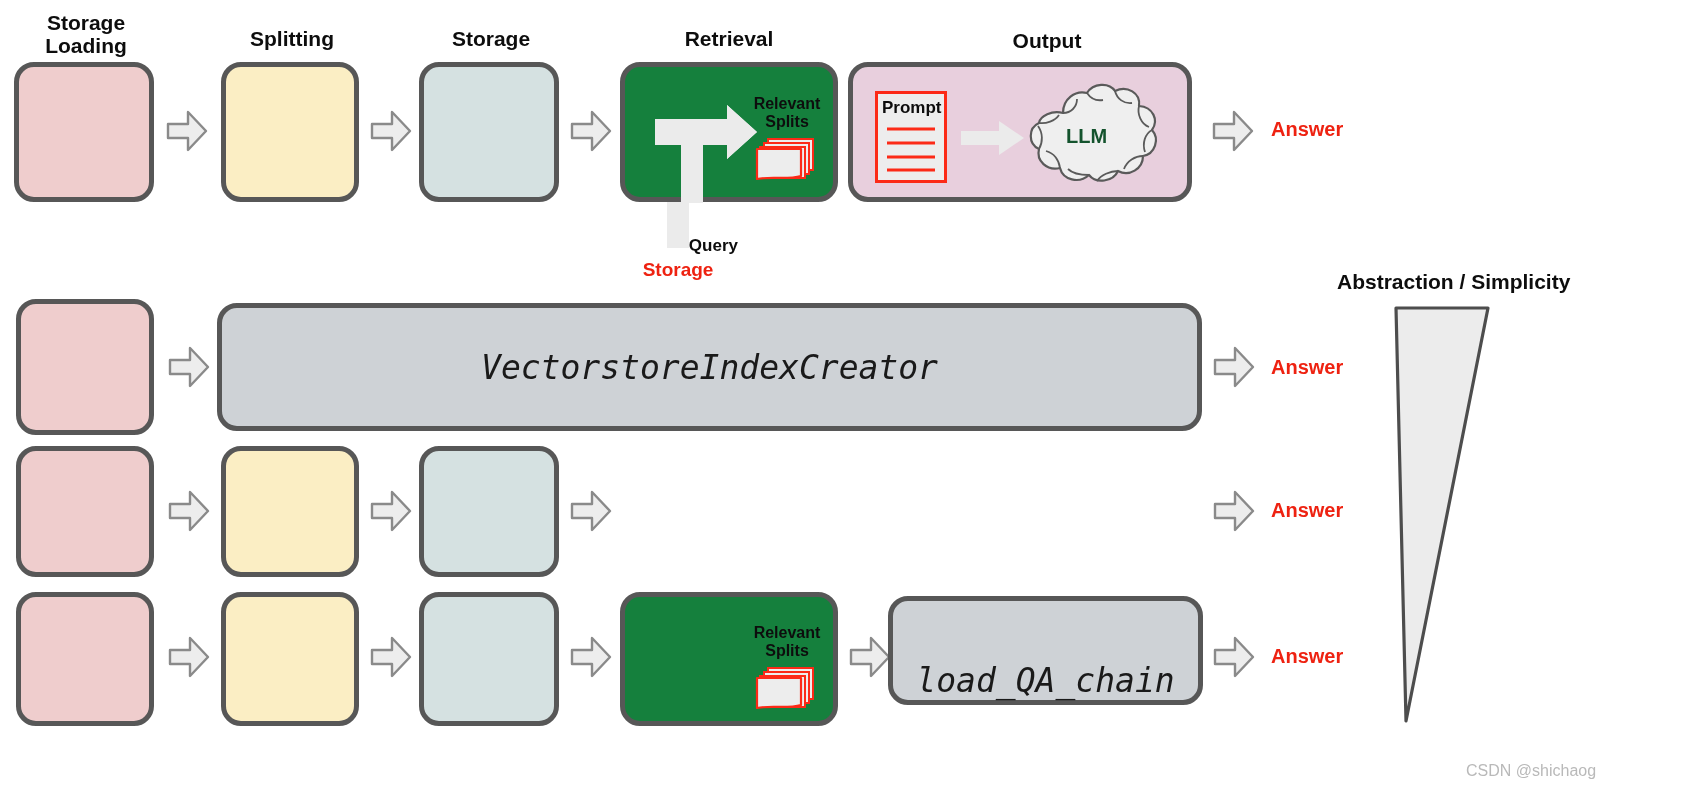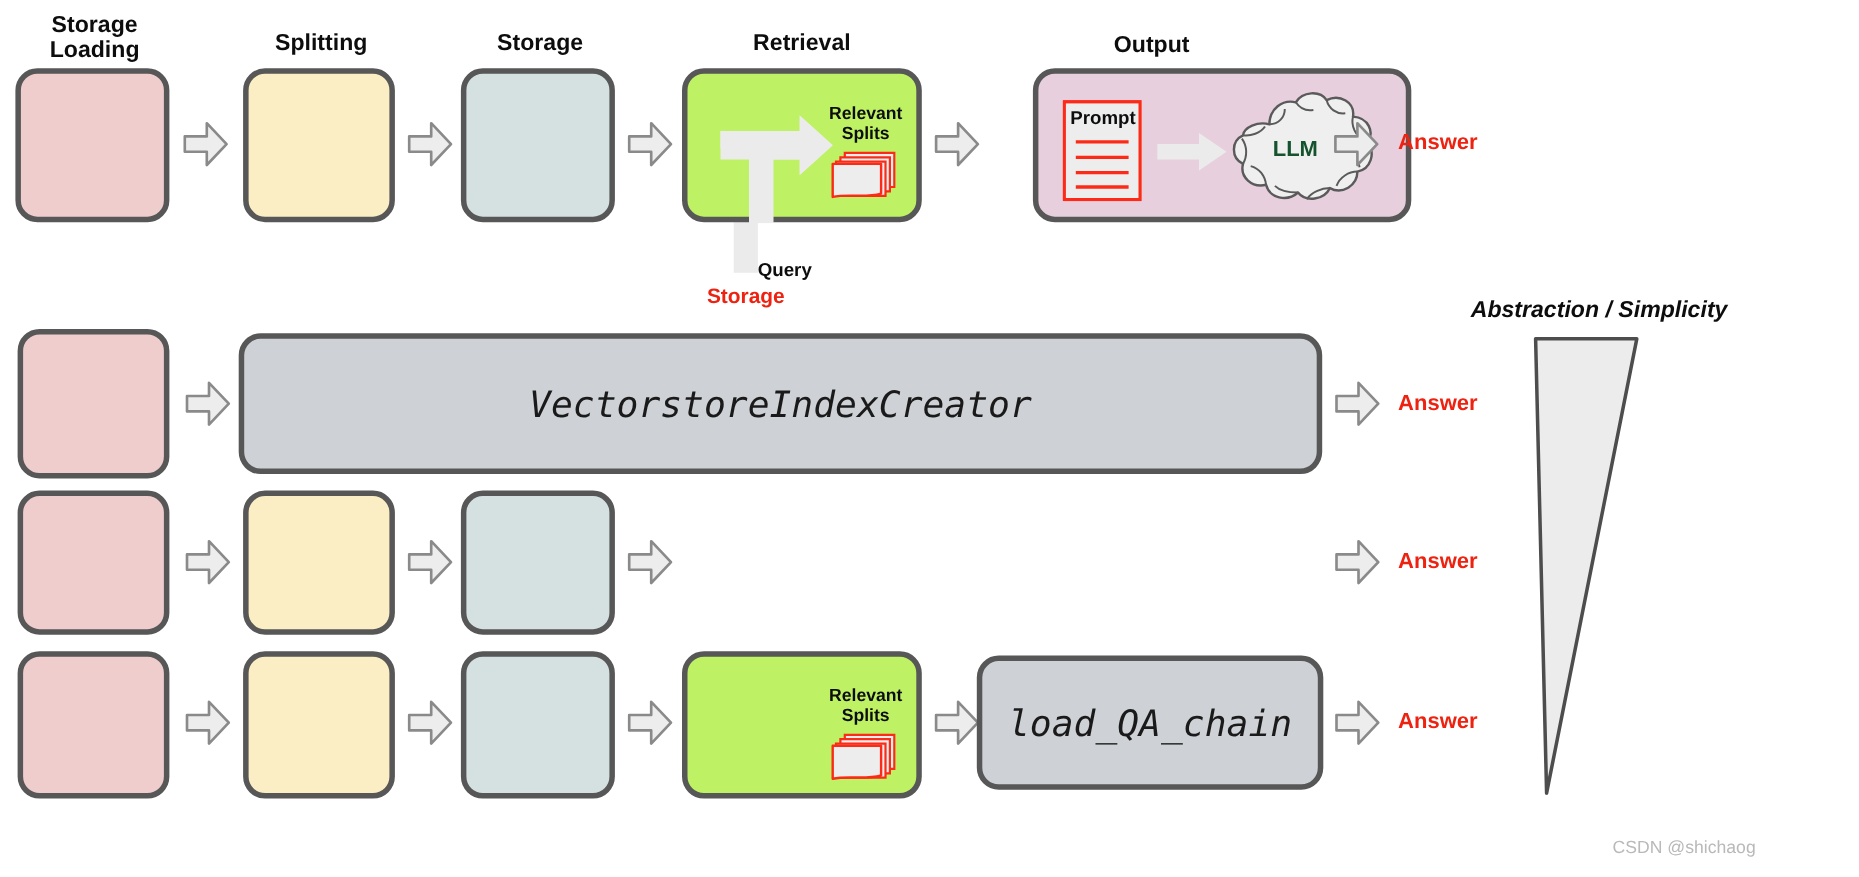--- a/index.html
+++ b/index.html
@@ -16,21 +16,21 @@
     position: absolute;
     border: 5px solid #575757;
     border-radius: 20px;
     display: flex;
     align-items: center;
     justify-content: center;
   }
   .box.pink   { background: #efcdcd; }
   .box.cream  { background: #fbeec4; }
   .box.teal   { background: #d5e1e1; }
-  .box.purple { background: #bef264; }
+  .box.purple { background: #15803d; }
   .box.gray   { background: #ced2d6; }
 
   
   .caption {
     position: absolute;
     font-size: 21px;
     font-weight: bold;
     color: #0d0d0d;
     text-align: center;
     line-height: 1.08;
@@ -120,21 +120,20 @@
     text-align: center;
   }
 
   
   .wedge-title {
     position: absolute;
     font-size: 21px;
     font-weight: bold;
     color: #0d0d0d;
     white-space: nowrap;
-    font-style: italic;
   }
   .wedge { position: absolute; }
   .wedge svg { display: block; }
 
   
   .watermark {
     position: absolute;
     font-size: 16px;
     color: #b9b9b9;
     white-space: nowrap;
@@ -201,21 +200,21 @@
       </div>
     </div>
   </div>
 
   <div class="arrow" style="left:849px; top:108px;">
     <svg viewBox="0 0 42 46">
         <path d="M2 16 H22 V4 L40 23 L22 42 V30 H2 Z" fill="#ededed" stroke="#8a8a8a" stroke-width="2.4" stroke-linejoin="round"></path>
       </svg>
   </div>
 
-  <div class="box" style="left:939px; top:62px; width:344px; height:140px; background:#e8cfdd;">
+  <div class="box" style="left:848px; top:62px; width:344px; height:140px; background:#e8cfdd;">
     <div class="retr-inner">
       <div class="prompt-doc" style="left:22px; top:24px;">
         <svg width="72" height="92" viewBox="0 0 72 92">
           <rect x="1.5" y="1.5" width="69" height="89" fill="#ededed" stroke="#fc2a17" stroke-width="3"></rect>
           <line x1="12" y1="38" x2="60" y2="38" stroke="#fc2a17" stroke-width="3"></line>
           <line x1="12" y1="52" x2="60" y2="52" stroke="#fc2a17" stroke-width="3"></line>
           <line x1="12" y1="66" x2="60" y2="66" stroke="#fc2a17" stroke-width="3"></line>
           <line x1="12" y1="79" x2="60" y2="79" stroke="#fc2a17" stroke-width="3"></line>
         </svg>
       </div>
@@ -334,21 +333,21 @@
       </div>
     </div>
   </div>
 
   <div class="arrow" style="left:849px; top:634px;">
     <svg viewBox="0 0 42 46">
         <path d="M2 16 H22 V4 L40 23 L22 42 V30 H2 Z" fill="#ededed" stroke="#8a8a8a" stroke-width="2.4" stroke-linejoin="round"></path>
       </svg>
   </div>
 
-  <div class="box gray" style="left:888px; top:596px; width:315px; height:122px;">
+  <div class="box gray" style="left:888px; top:596px; width:315px; height:109px;align-items:flex-end;">
     <span class="codelabel">load_QA_chain</span>
   </div>
 
   <div class="arrow" style="left:1213px; top:634px;">
     <svg viewBox="0 0 42 46">
         <path d="M2 16 H22 V4 L40 23 L22 42 V30 H2 Z" fill="#ededed" stroke="#8a8a8a" stroke-width="2.4" stroke-linejoin="round"></path>
       </svg>
   </div>
   <div class="answer" style="left:1271px; top:645px;">Answer</div>
 

